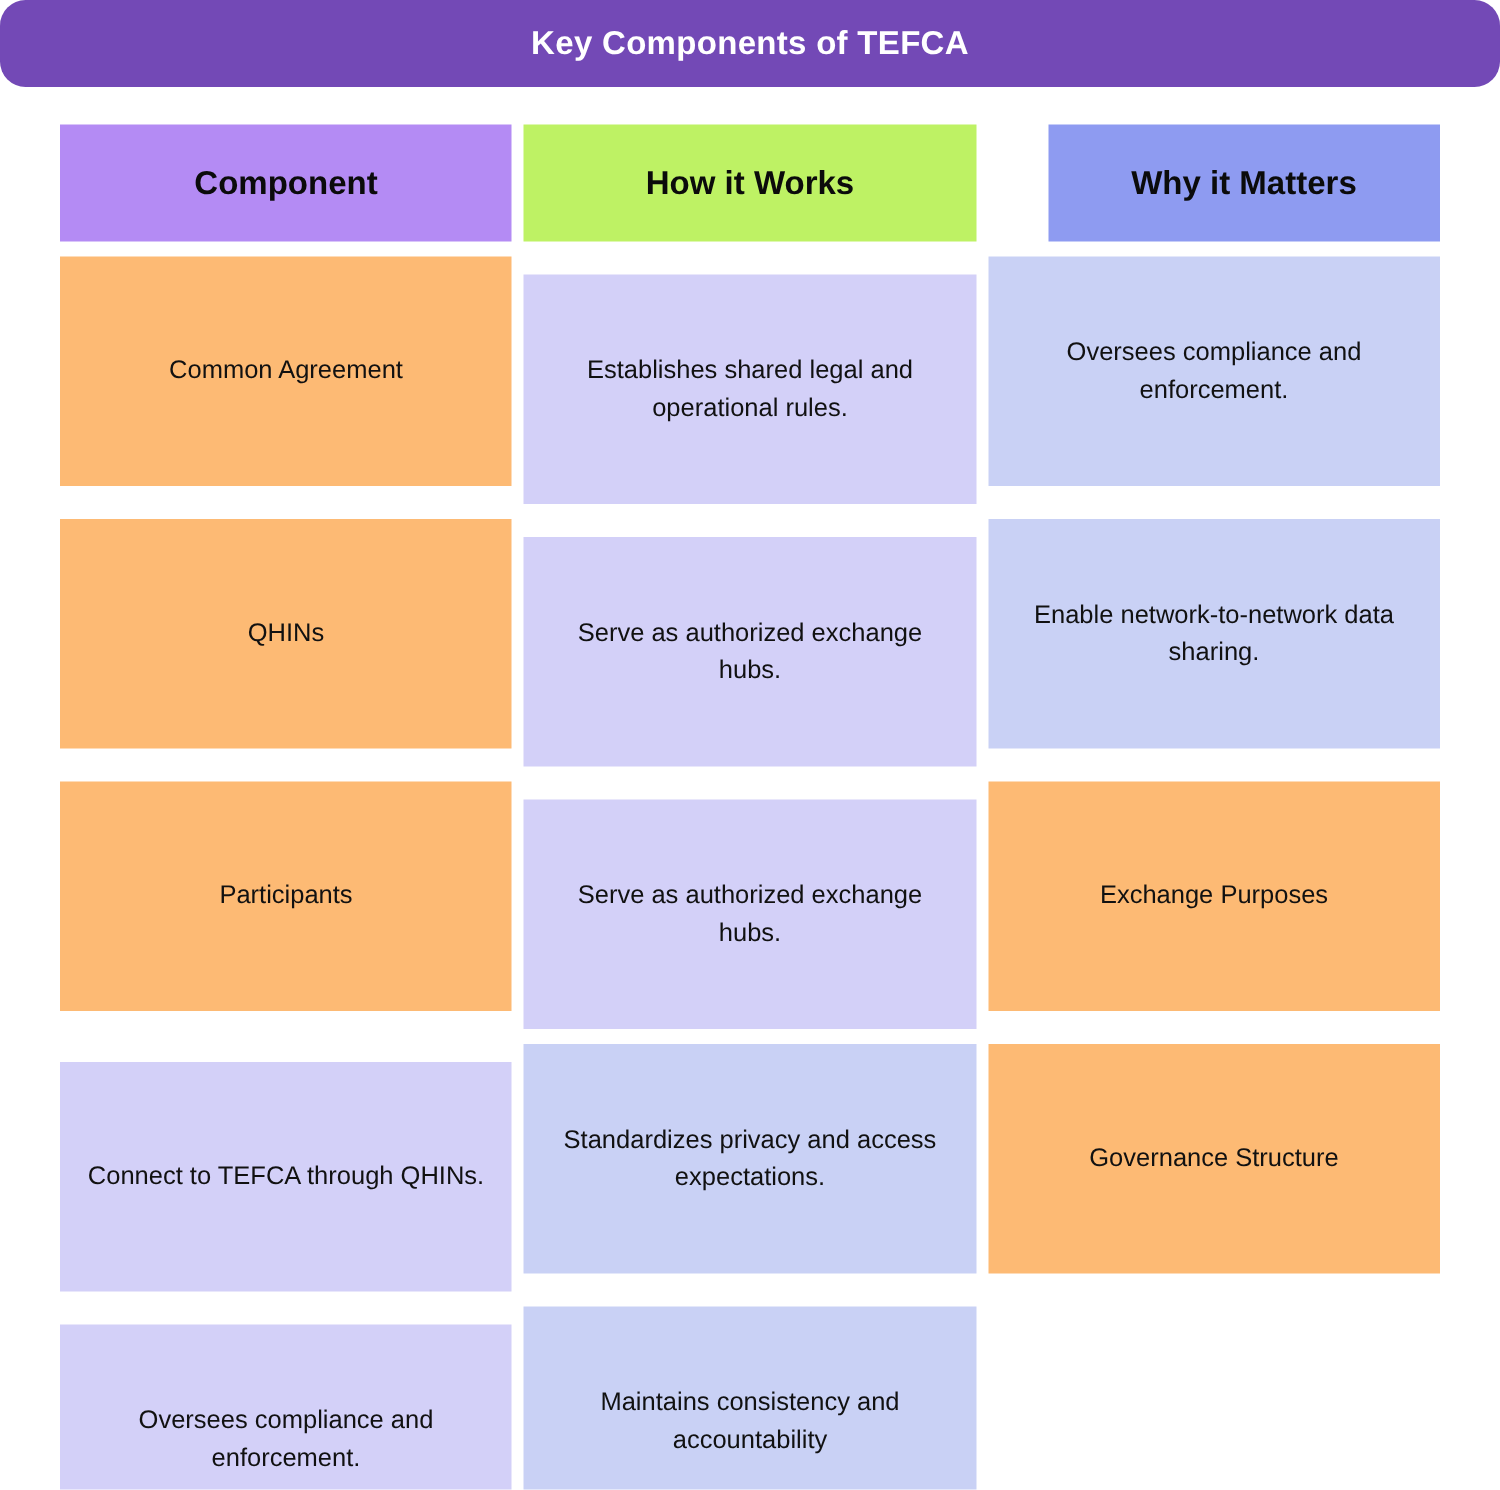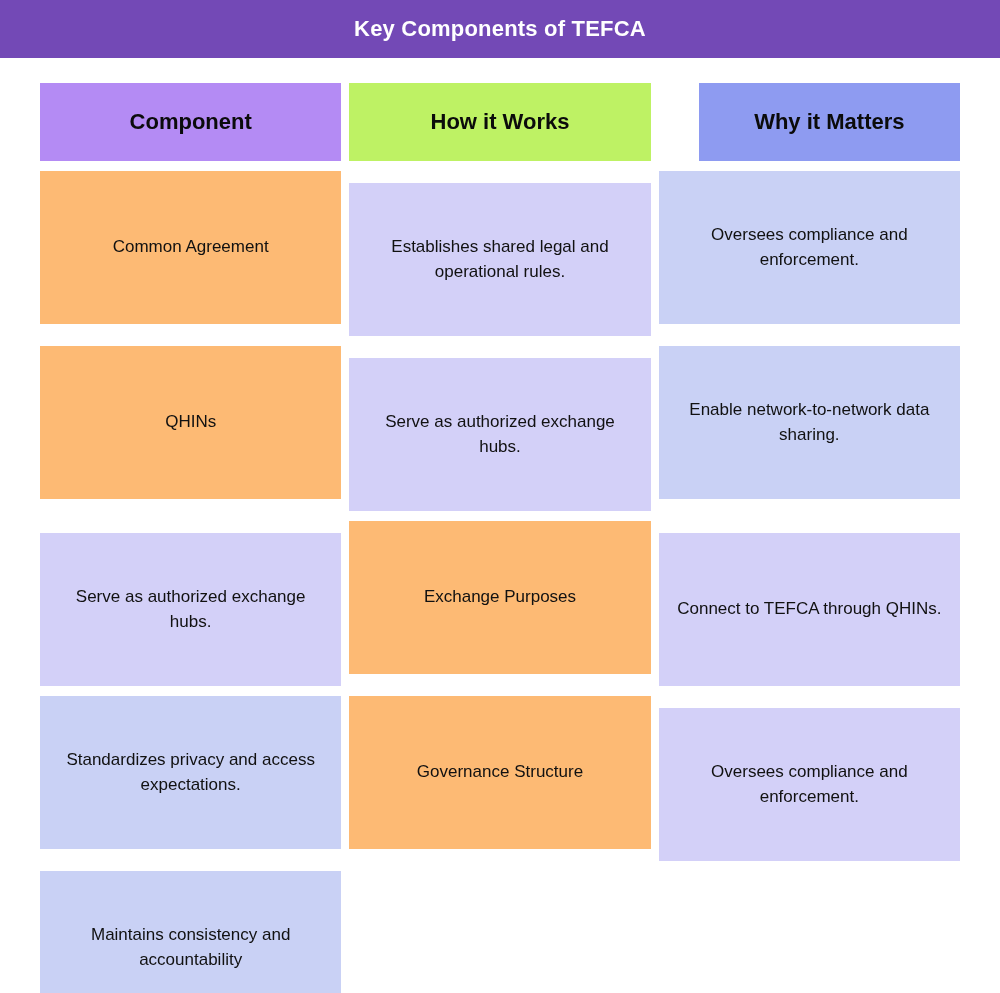--- a/index.html
+++ b/index.html
@@ -16,20 +16,21 @@
 
   
   .title-bar {
     width: 1000px;
     height: 58px;
     background: #7349B6;
     display: flex;
     align-items: center;
     justify-content: center;
     box-sizing: border-box;
+    border-radius: 17px;
   }
   .title-bar .title-text {
     color: #ffffff;
     font-size: 22px;
     font-weight: bold;
     letter-spacing: 0.2px;
     line-height: 1;
   }
 
   
@@ -114,20 +115,23 @@
     <div class="cell body-cell c1">
       <span class="cell-text">QHINs</span>
     </div>
     <div class="cell body-cell c2">
       <span class="cell-text">Serve as authorized exchange hubs.</span>
     </div>
     <div class="cell body-cell c3">
       <span class="cell-text">Enable network-to-network data sharing.</span>
     </div>
 
+    <div class="cell body-cell c1">
+      <span class="cell-text">Participants</span>
+    </div>
     <div class="cell body-cell c2">
       <span class="cell-text">Serve as authorized exchange hubs.</span>
     </div>
 
     <div class="cell body-cell c1">
       <span class="cell-text">Exchange Purposes</span>
     </div>
     <div class="cell body-cell c2">
       <span class="cell-text">Connect to TEFCA through QHINs.</span>
     </div>

